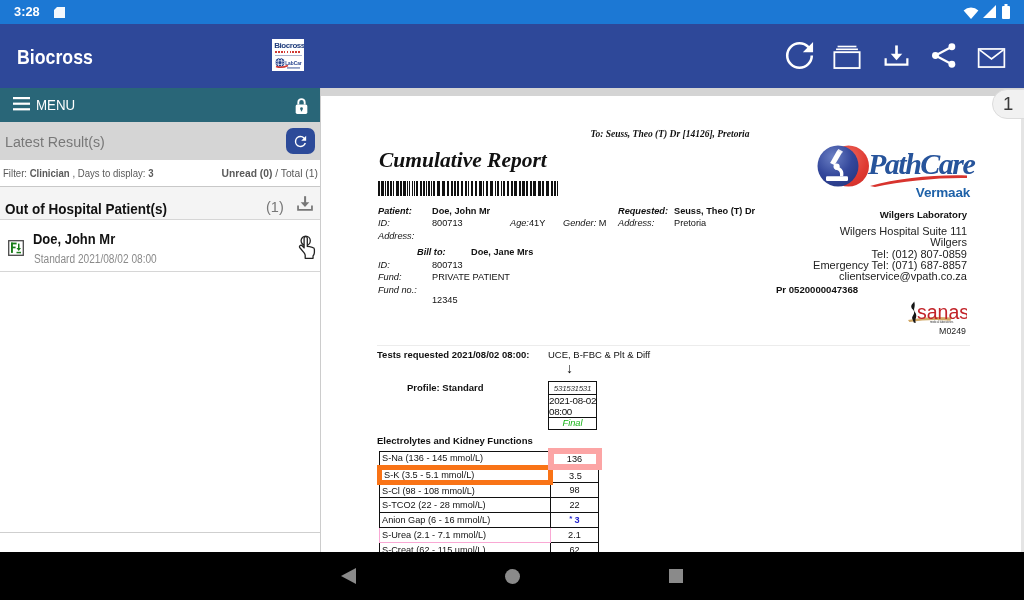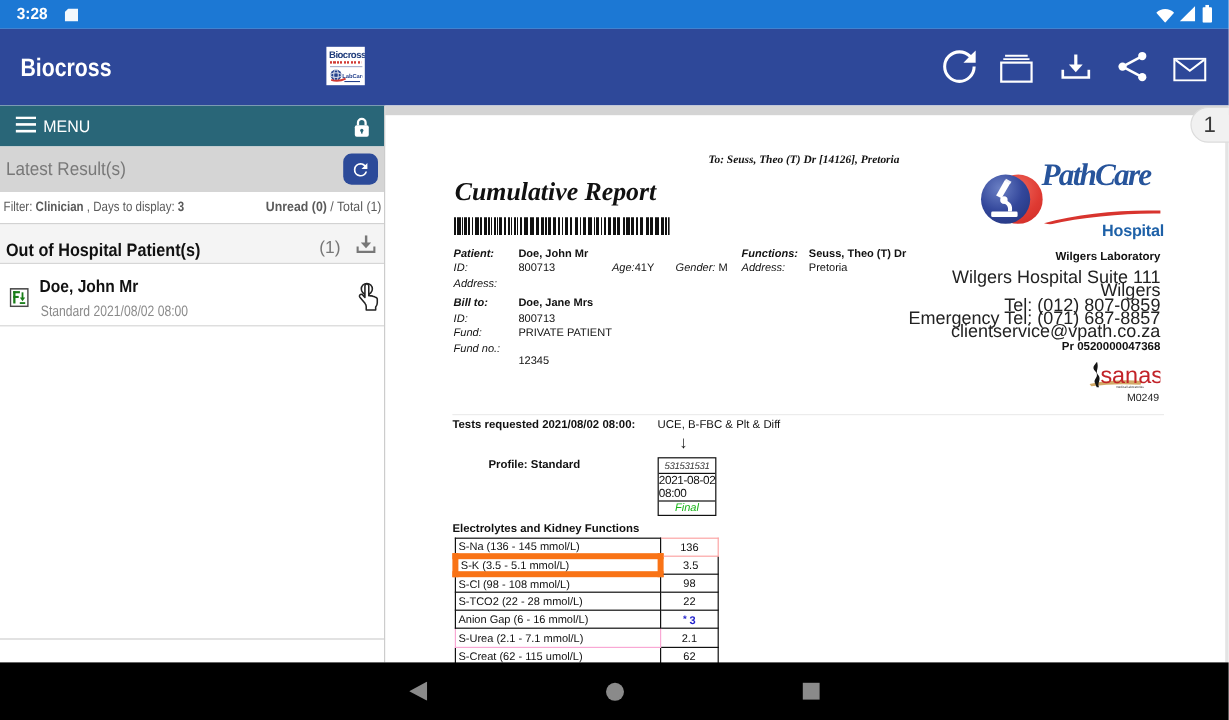--- a/index.html
+++ b/index.html
@@ -200,36 +200,36 @@
   <rect x="173" width="2" height="15"></rect>
   <rect x="176" width="2" height="15"></rect>
   <rect x="179" width="1" height="15"></rect>
   </g>
 </svg>
 
 <div class="abs" style="left:377px;top:205px;width:420px;font-size:9.2px;color:#111;line-height:12.4px;">
   <div style="position:relative;height:12.4px;">
     <span style="position:absolute;left:1px;font-style:italic;font-weight:bold;">Patient:</span>
     <span style="position:absolute;left:55px;font-weight:bold;">Doe, John Mr</span>
-    <span style="position:absolute;left:241px;font-style:italic;font-weight:bold;">Functions:</span>
+    <span style="position:absolute;left:241px;font-style:italic;font-weight:bold;">Requested:</span>
     <span style="position:absolute;left:297px;font-weight:bold;">Seuss, Theo (T) Dr</span>
   </div>
   <div style="position:relative;height:12.4px;">
     <span style="position:absolute;left:1px;font-style:italic;">ID:</span>
     <span style="position:absolute;left:55px;">800713</span>
     <span style="position:absolute;left:133px;"><i>Age:</i>41Y</span>
     <span style="position:absolute;left:186px;"><i>Gender:</i> M</span>
     <span style="position:absolute;left:241px;font-style:italic;">Address:</span>
     <span style="position:absolute;left:297px;">Pretoria</span>
   </div>
   <div style="position:relative;height:12.4px;">
     <span style="position:absolute;left:1px;font-style:italic;">Address:</span>
   </div>
   <div style="height:4.3px;"></div>
-  <div style="position:relative;height:12.4px;">
+  <div style="position:relative;height:12.4px;margin-left:39px;">
     <span style="position:absolute;left:1px;font-style:italic;font-weight:bold;">Bill to:</span>
     <span style="position:absolute;left:55px;font-weight:bold;">Doe, Jane Mrs</span>
   </div>
   <div style="position:relative;height:12.4px;">
     <span style="position:absolute;left:1px;font-style:italic;">ID:</span>
     <span style="position:absolute;left:55px;">800713</span>
   </div>
   <div style="position:relative;height:12.4px;">
     <span style="position:absolute;left:1px;font-style:italic;">Fund:</span>
     <span style="position:absolute;left:55px;">PRIVATE PATIENT</span>
@@ -256,35 +256,35 @@
   <circle cx="31.5" cy="21" r="20.5" fill="url(#rg1)"></circle>
   <circle cx="21" cy="21" r="20.5" fill="url(#bg1)"></circle>
   <g fill="#fff">
     <path d="M20.3 5.2 L24.9 7.8 L17.6 20.3 L13.1 17.9 Z"></path>
     <path d="M21.3 3.9 L25.9 6.5 L25 8.2 L20.4 5.6 Z" opacity=".9"></path>
     <circle cx="19.6" cy="21.6" r="3.1"></circle>
     <path d="M19.6 21.6 C 25.3 22.6, 27.2 26.5, 26.2 31.2 L22.9 31.2 C 23.7 27.3, 22 24.9, 18 24.4 Z"></path>
     <rect x="9" y="31.2" width="22" height="4.7" rx="1.2"></rect>
   </g>
 </svg>
-<div class="abs" style="left:868px;top:131px;font-size:26px;font-weight:bold;font-style:italic;color:#27549b;letter-spacing:-1.5px;font-family:'Liberation Serif',serif;">PathCare</div>
+<div class="abs" style="left:868px;top:147px;font-size:30px;font-weight:bold;font-style:italic;color:#27549b;letter-spacing:-1.5px;font-family:'Liberation Serif',serif;">PathCare</div>
 <svg class="abs" style="left:868px;top:174px;" width="101" height="13" viewBox="0 0 101 13">
   <path d="M2 12 C 30 4 68 0.5 99 1.5 L99 4 C 70 3.5 34 7 7 13 Z" fill="#d8342e"></path>
 </svg>
-<div class="abs" style="left:770px;top:184.8px;width:200px;text-align:right;font-size:13.5px;letter-spacing:-0.2px;font-weight:bold;color:#1e61a8;">Hospital</div>
+<div class="abs" style="left:770px;top:184.8px;width:200px;text-align:right;font-size:13.5px;letter-spacing:-0.2px;font-weight:bold;color:#1e61a8;">Vermaak</div>
 
 <div class="abs" style="left:667px;top:210.2px;width:300px;text-align:right;font-size:9.6px;font-weight:bold;line-height:1;color:#111;">Wilgers Laboratory</div>
-<div class="abs" style="left:667px;top:226.2px;width:300px;text-align:right;font-size:15px;color:#222;line-height:11.3px;">
+<div class="abs" style="left:667px;top:226.2px;width:300px;text-align:right;font-size:11px;color:#222;line-height:11.3px;">
 Wilgers Hospital Suite 111<br>
 Wilgers<br>
 Tel: (012) 807-0859<br>
 Emergency Tel: (071) 687-8857<br>
 clientservice@vpath.co.za
 </div>
-<div class="abs" style="left:667px;top:285px;width:300px;text-align:right;font-size:9.6px;font-weight:bold;line-height:1;color:#111;">Pr 0520000047368</div>
+<div class="abs" style="left:667px;top:285px;width:300px;text-align:center;font-size:9.6px;font-weight:bold;line-height:1;color:#111;">Pr 0520000047368</div>
 
 <svg class="abs" style="left:905px;top:300px;" width="62" height="30" viewBox="0 0 62 30">
   <path d="M3 20 q21 -4.5 44 -2.5 l-1.6 3.2 q-21 -1.6 -41 1.2 z" fill="#d2a967"></path>
   <path d="M9.2 1.5 c-1.8 2.6 -3.6 3.6 -2.7 6.3 c.8 1.9 2.6 1.9 2.6 4.6 c0 2.7 -2.6 3.7 -1.8 6.4 l1.6 3.9 l2 0 c-1.3-2.8.4-4.6.4-7.3 c0-2.7-2.2-3.2-2.2-5.5 c0-2.3 1.4-3.7.1-8.4 z" fill="#151515"></path>
   <text x="12" y="19" font-family="Liberation Sans" font-size="19.5" fill="#c22329">sanas</text>
   <text x="25" y="23.4" font-family="Liberation Sans" font-size="2.6" fill="#333">medical laboratories</text>
 </svg>
 <div class="abs" style="left:667px;top:327px;width:299px;text-align:right;font-size:8.8px;line-height:1;color:#222;">M0249</div>
 
 <div class="abs" style="left:377px;top:345px;width:593px;height:1px;background:#ececec;"></div>
@@ -305,21 +305,21 @@
 
 <div class="abs" style="left:377px;top:448px;width:188px;">
   <table style="border-collapse:collapse;width:219px;table-layout:fixed;">
     <colgroup>
         <col style="width:171px">
         <col style="width:48px">
       </colgroup>
     <tbody style="font-size:9.2px;color:#111;">
       <tr style="height:15.1px;">
           <td style="border:1px solid #111;padding:0 0 0 2px;">S-Na (136 - 145 mmol/L)</td>
-          <td style="border:1px solid #fca5a5;text-align:center;">136</td>
+          <td style="border:6px solid #fca5a5;text-align:center;">136</td>
         </tr>
       <tr style="height:15.1px;">
           <td style="border:5px solid #f97316;padding:0 0 0 2px;">S-K (3.5 - 5.1 mmol/L)</td>
           <td style="border:1px solid #111;text-align:center;">3.5</td>
         </tr>
       <tr style="height:15.1px;">
           <td style="border:1px solid #111;padding:0 0 0 2px;">S-Cl (98 - 108 mmol/L)</td>
           <td style="border:1px solid #111;text-align:center;">98</td>
         </tr>
       <tr style="height:15.1px;">

